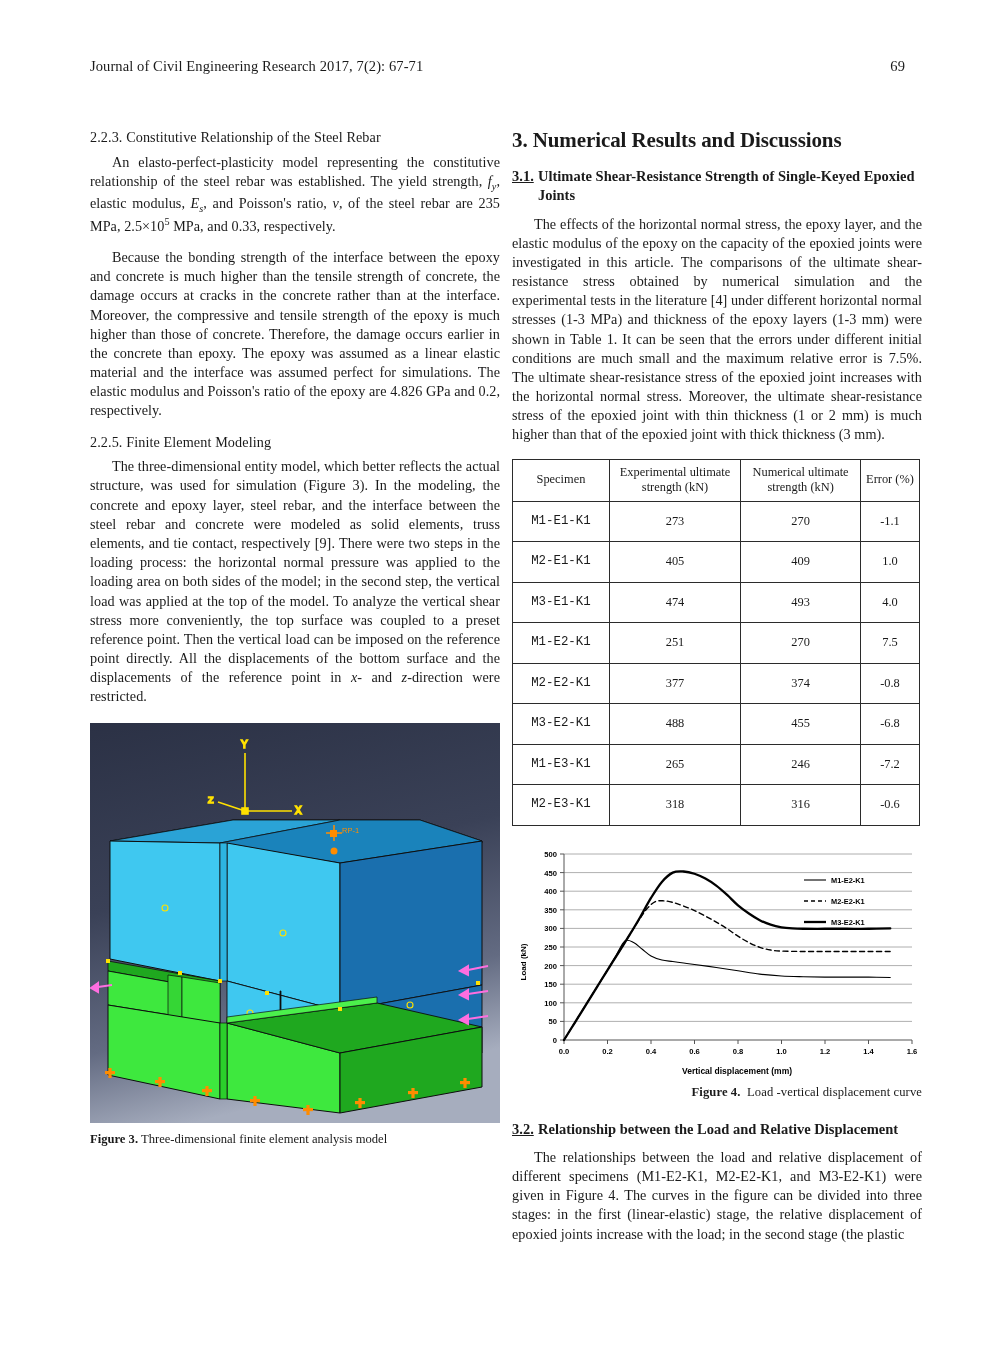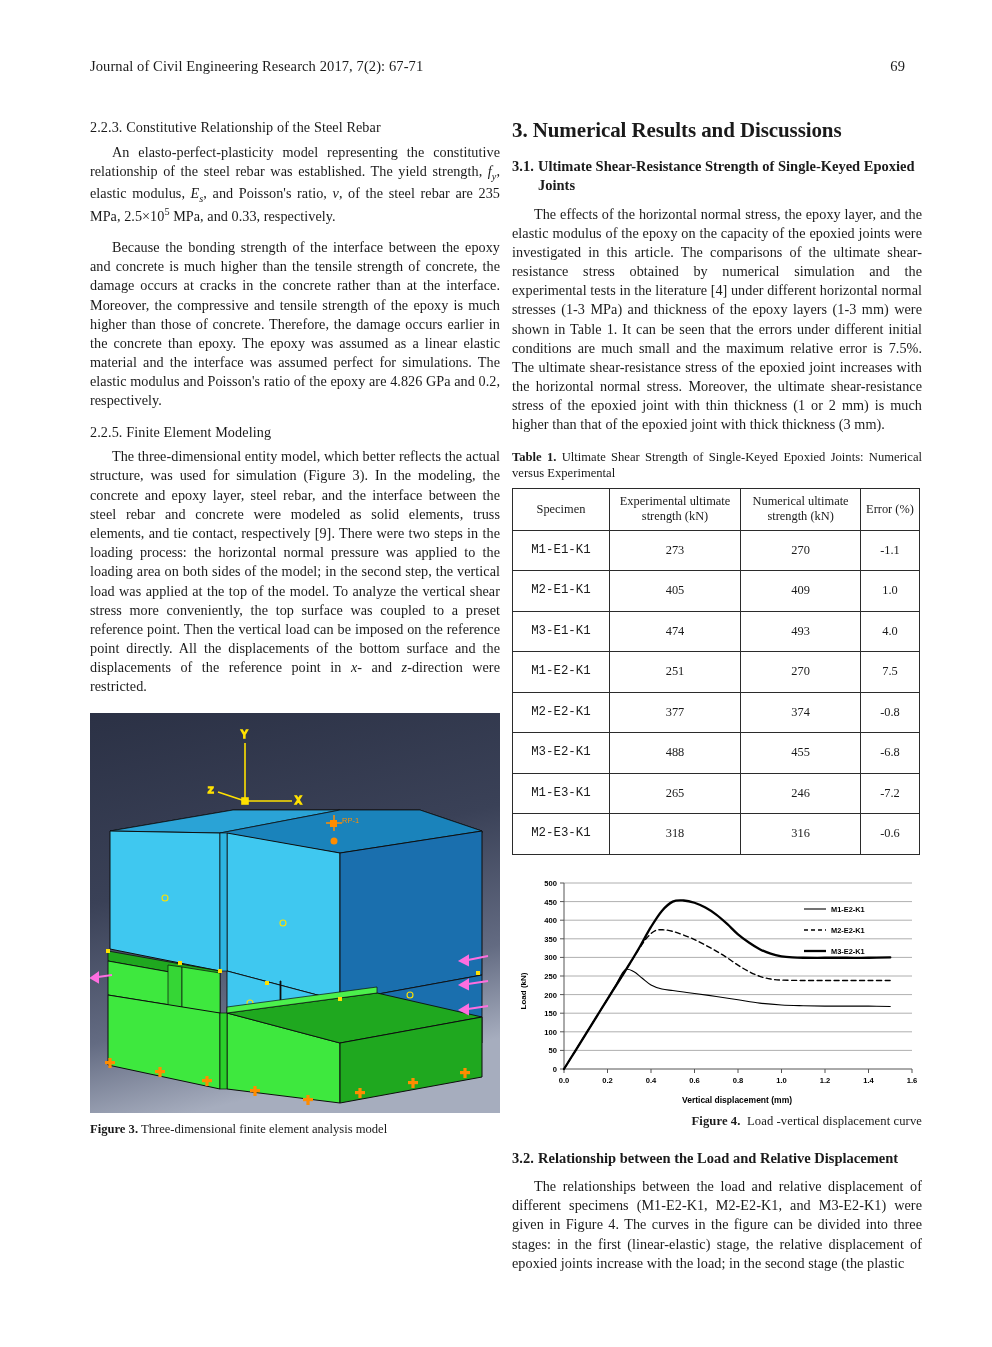--- a/index.html
+++ b/index.html
@@ -33,21 +33,21 @@
     align-items: baseline;
     font-size: 14.5px;
     letter-spacing: 0.1px;
   }
   .runhead .jtitle { white-space: nowrap; }
   .runhead .pageno { font-size: 14.5px; }
 
   
   .col {
     position: absolute;
-    top: 118px;
+    top: 128px;
     width: 410px;
   }
   .col-left  { left: 90px; }
   .col-right { left: 512px; }
 
   h3.sub {
     font-size: 14.2px;
     font-weight: normal;
     margin: 0 0 6px 0;
     line-height: 1.32;
@@ -60,21 +60,21 @@
     letter-spacing: -0.1px;
   }
   h3.secsub {
     font-size: 14.5px;
     font-weight: bold;
     margin: 0 0 9px 0;
     line-height: 1.33;
     padding-left: 26px;
     text-indent: -26px;
   }
-  h3.secsub .numpart { display: inline-block; width: 26px; text-indent: 0; }
+  h3.secsub .numpart { display: inline-block; width: 26px; text-indent: 0; text-decoration: underline; }
 
   p.body {
     font-size: 14.2px;
     line-height: 1.35;
     margin: 0 0 12px 0;
     text-align: justify;
     text-indent: 22px;
     letter-spacing: 0.05px;
     -webkit-hyphens: none;
     hyphens: none;
@@ -310,24 +310,20 @@
   </div>
 
   <div class="col col-right">
 
     <h2 class="sec">3. Numerical Results and Discussions</h2>
 
     <h3 class="secsub"><span class="numpart">3.1.</span><span>Ultimate Shear-Resistance Strength of Single-Keyed Epoxied Joints</span></h3>
 
     <p class="body tight">The effects of the horizontal normal stress, the epoxy layer, and the elastic modulus of the epoxy on the capacity of the epoxied joints were investigated in this article. The comparisons of the ultimate shear-resistance stress obtained by numerical simulation and the experimental tests in the literature [4] under different horizontal normal stresses (1-3 MPa) and thickness of the epoxy layers (1-3 mm) were shown in Table 1. It can be seen that the errors under different initial conditions are much small and the maximum relative error is 7.5%. The ultimate shear-resistance stress of the epoxied joint increases with the horizontal normal stress. Moreover, the ultimate shear-resistance stress of the epoxied joint with thin thickness (1 or 2 mm) is much higher than that of the epoxied joint with thick thickness (3 mm).</p>
 
-    <div class="tbl-caption">
-      <b>Table 1.</b>
-      <span>Ultimate Shear Strength of Single-Keyed Epoxied Joints: Numerical versus Experimental</span>
-    </div>
 
     <table class="data">
       <thead>
         <tr>
           <th class="c1">Specimen</th>
           <th class="c2">Experimental ultimate strength (kN)</th>
           <th class="c3">Numerical ultimate strength (kN)</th>
           <th class="c4">Error (%)</th>
         </tr>
       </thead>

